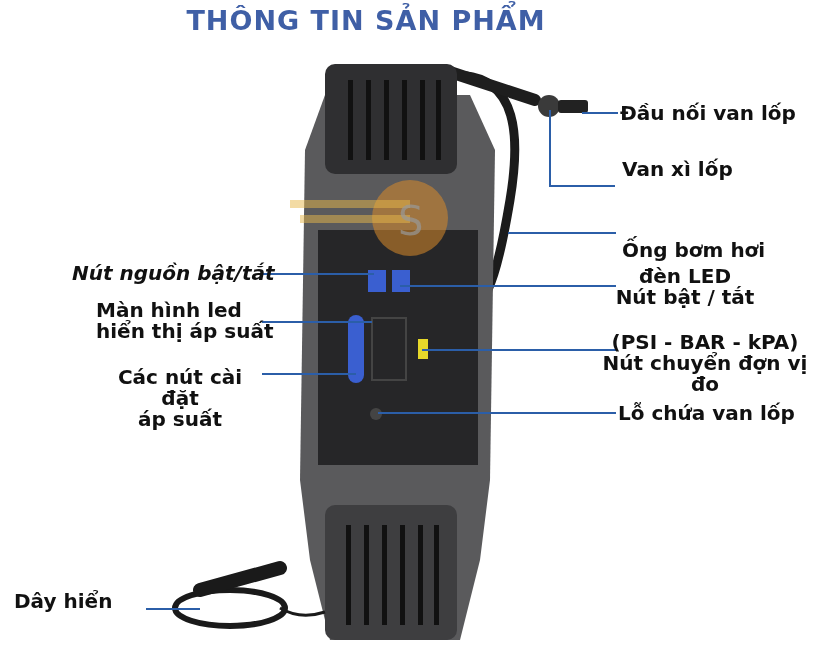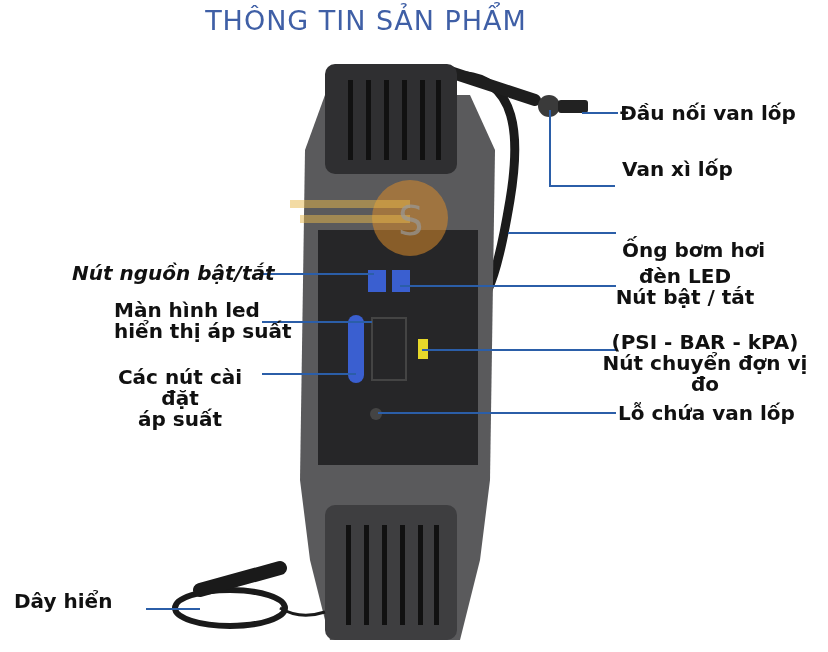--- a/index.html
+++ b/index.html
@@ -1,17 +1,17 @@
 <!DOCTYPE html>
 <html><head>
 <meta charset="utf-8">
 <style>
   html,body{margin:0;padding:0;background:#fff;}
   body{width:828px;height:652px;position:relative;overflow:hidden;font-family:"DejaVu Sans","Liberation Sans",sans-serif;}
-  .title{position:absolute;left:0;width:732px;top:5px;text-align:center;color:#3f5fa6;font-weight:normal;font-size:27px;letter-spacing:1px;}
+  .title{position:absolute;left:0;width:732px;top:5px;text-align:center;color:#3f5fa6;font-weight:bold;font-size:27px;letter-spacing:1px;}
   .label{position:absolute;font-weight:bold;font-size:20px;color:#111;line-height:21px;}
   .label.center{text-align:center;}
   .line{position:absolute;background:#2b5ea8;}
   .device{position:absolute;}
 </style>
 </head>
 <body>
 
 <div class="title">THÔNG TIN SẢN PHẨM</div>
 
@@ -81,21 +81,21 @@
   <div>đèn LED</div>
   <div>Nút bật / tắt</div>
 </div>
 <div class="label center" style="left:600px;top:332px;width:210px;">
   <div>(PSI - BAR - kPA)</div>
   <div>Nút chuyển đợn vị đo</div>
 </div>
 <div class="label" style="left:618px;top:403px;">Lỗ chứa van lốp</div>
 
 <div class="label" style="left:72px;top:263px;font-style:italic;">Nút nguồn bật/tắt</div>
-<div class="label" style="left:114px;top:300px;">
+<div class="label" style="left:96px;top:300px;">
   <div>Màn hình led</div>
   <div>hiển thị áp suất</div>
 </div>
 <div class="label center" style="left:100px;top:367px;width:160px;">
   <div>Các nút cài đặt</div>
   <div>áp suất</div>
 </div>
 <div class="label" style="left:14px;top:588px;line-height:26px;">
   <div>Dây hiển</div>
 </div>

